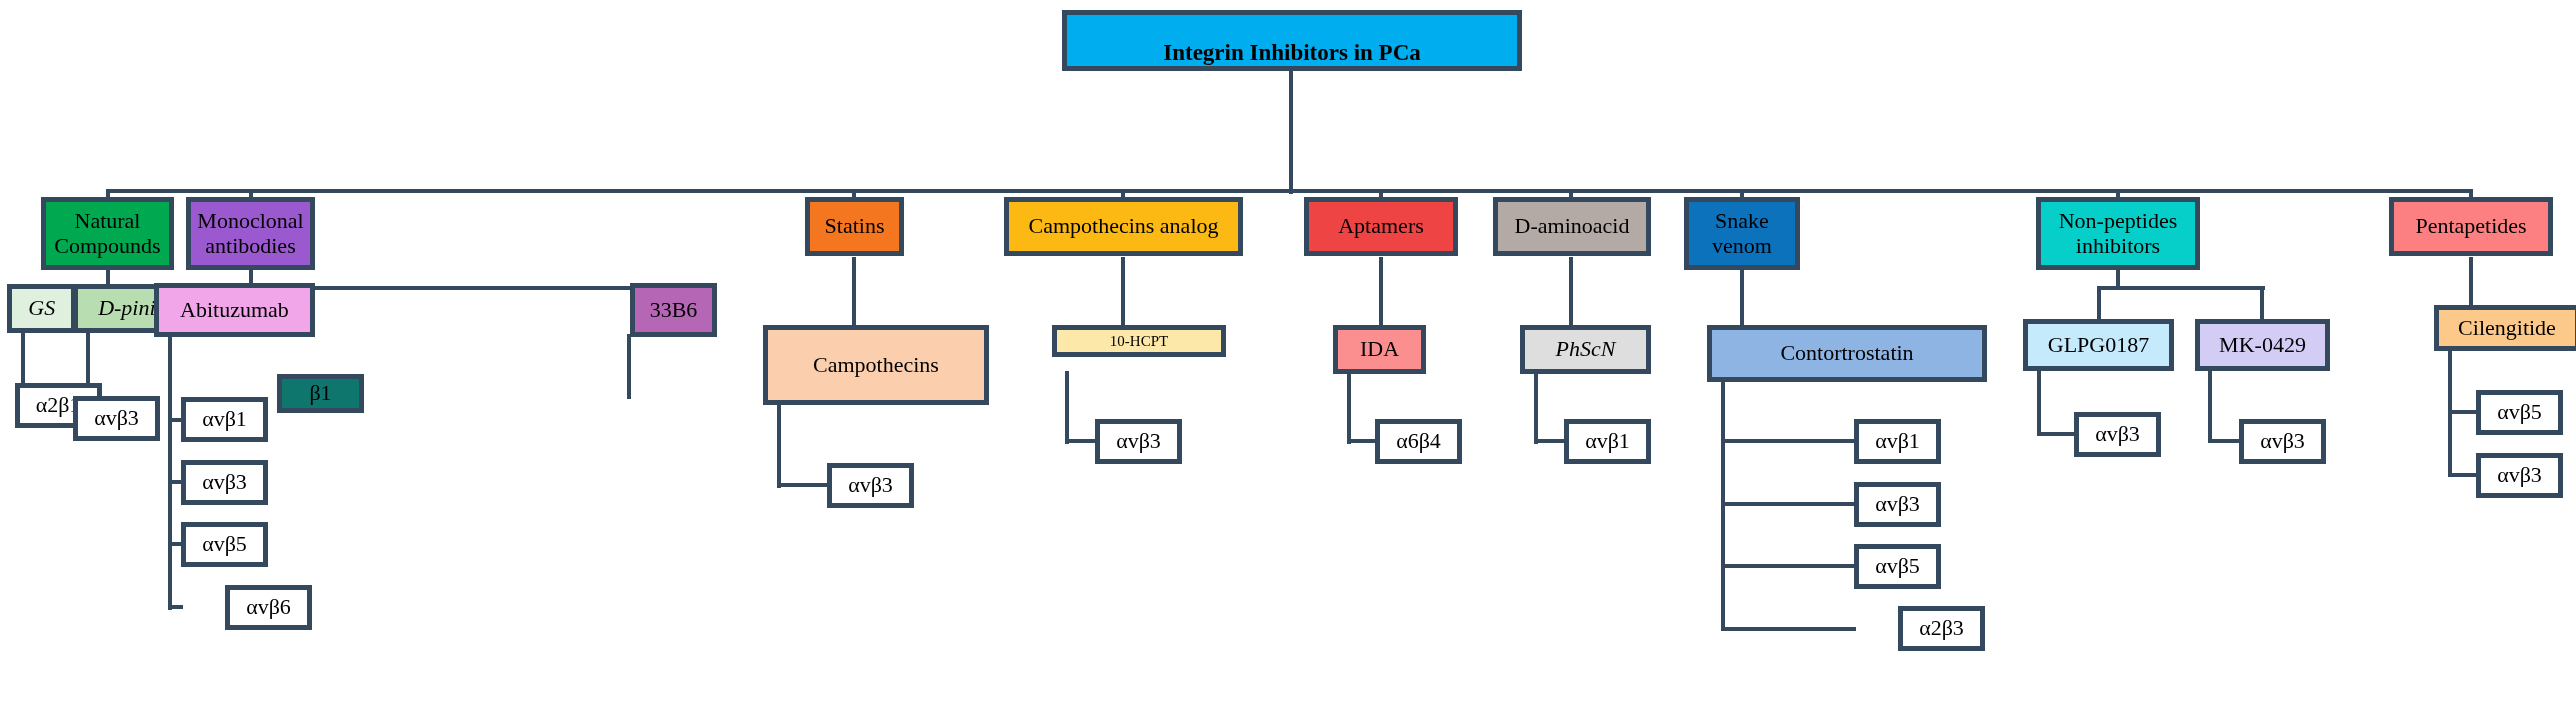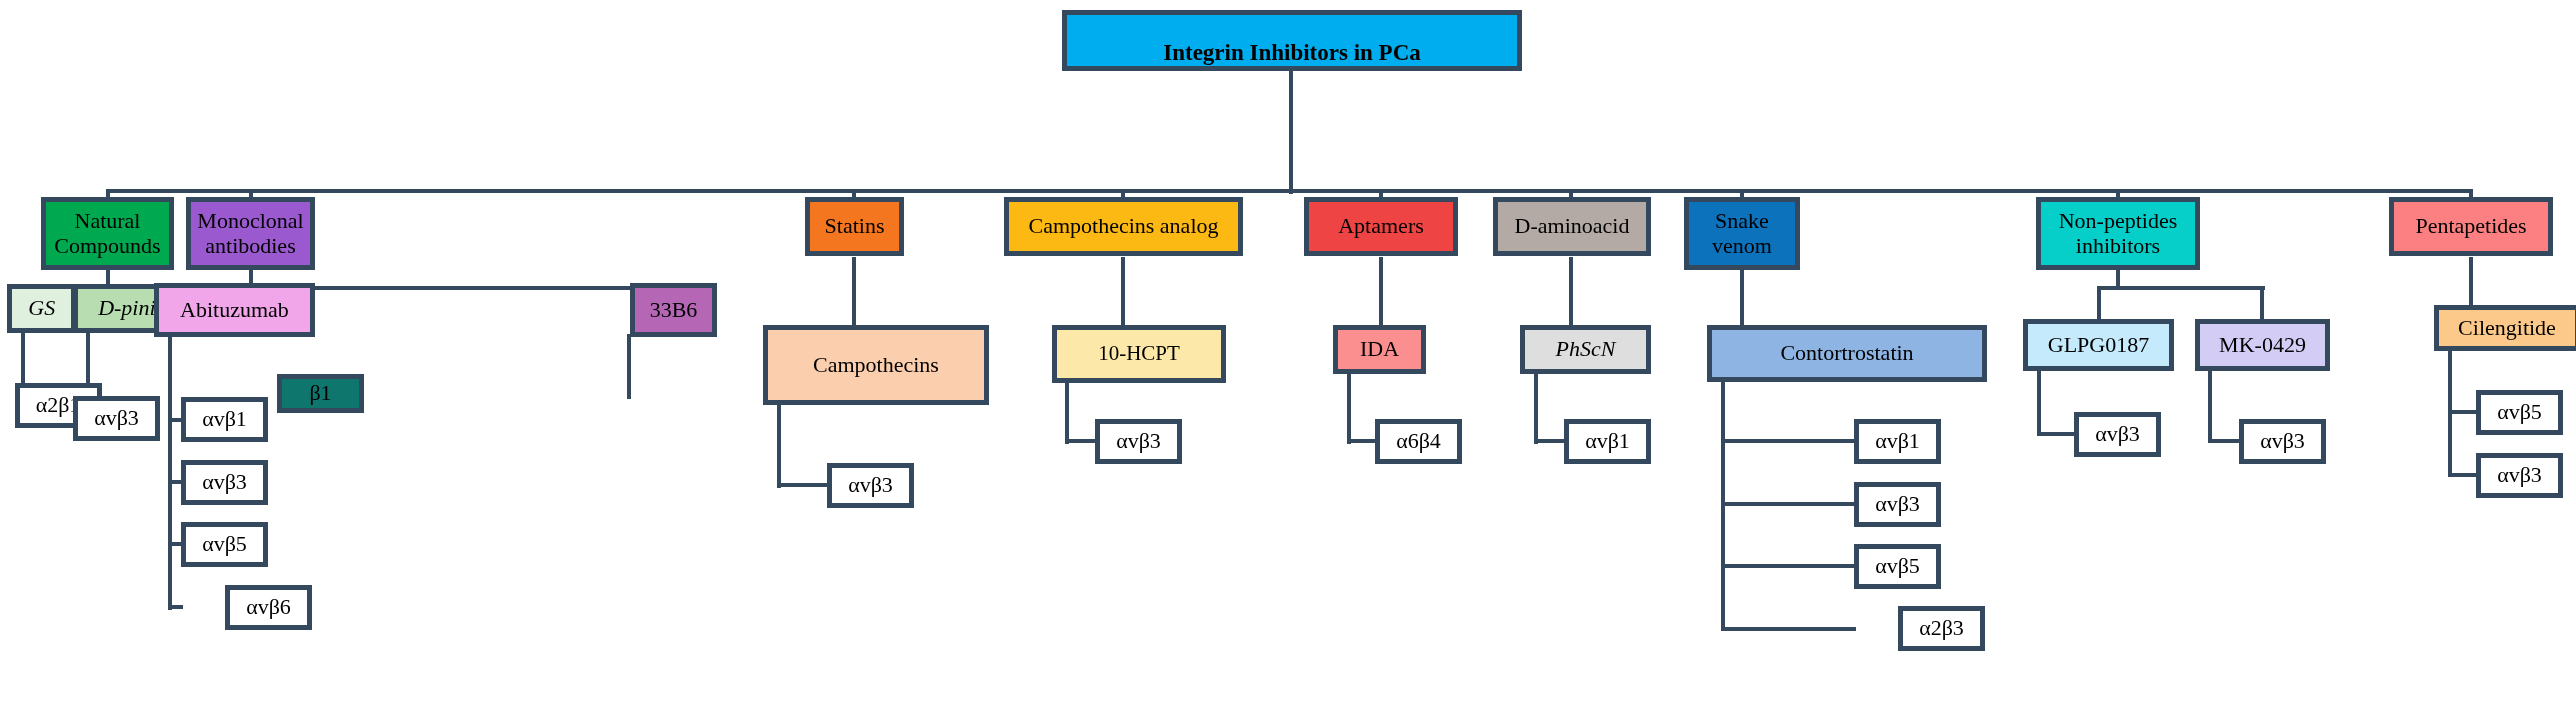--- a/index.html
+++ b/index.html
@@ -109,21 +109,21 @@
     <div class="vline" style="left: 777px; top: 402px; height: 86px; background: rgb(52, 73, 94);"></div>
     <div class="hline" style="left: 777px; top: 483px; width: 52px; background: rgb(52, 73, 94);"></div>
     <div class="node leaf" style="left: 827px; top: 463px; width: 87px; height: 45px; background: rgb(255, 255, 255);">
       <span class="lbl">αvβ3</span>
     </div>
     <div class="vline" style="left: 1121px; top: 189px; height: 12.3px; background: rgb(52, 73, 94);"></div>
     <div class="node lvl1" style="left: 1004px; top: 197px; width: 239px; height: 59px; background: rgb(252, 184, 19); font-size: 22px;">
       <span class="lbl">Campothecins analog</span>
     </div>
     <div class="vline" style="left: 1121px; top: 257px; height: 73px; background: rgb(52, 73, 94);"></div>
-    <div class="node lvl2" style="left: 1052px; top: 325px; width: 174px; height: 58px; background: rgb(252, 232, 168); font-size: 21px;">
+    <div class="node lvl2" style="left: 1052px; top: 325px; width: 174px; height: 32px; background: rgb(252, 232, 168); font-size: 15px;">
       <span class="lbl">10-HCPT</span>
     </div>
     <div class="vline" style="left: 1065px; top: 371px; height: 73px; background: rgb(52, 73, 94);"></div>
     <div class="hline" style="left: 1065px; top: 439px; width: 32px; background: rgb(52, 73, 94);"></div>
     <div class="node leaf" style="left: 1095px; top: 419px; width: 87px; height: 45px; background: rgb(255, 255, 255);">
       <span class="lbl">αvβ3</span>
     </div>
     <div class="vline" style="left: 1379px; top: 189px; height: 12.3px; background: rgb(52, 73, 94);"></div>
     <div class="node lvl1" style="left: 1304px; top: 197px; width: 154px; height: 59px; background: #ef4444; font-size: 22px;">
       <span class="lbl">Aptamers</span>

